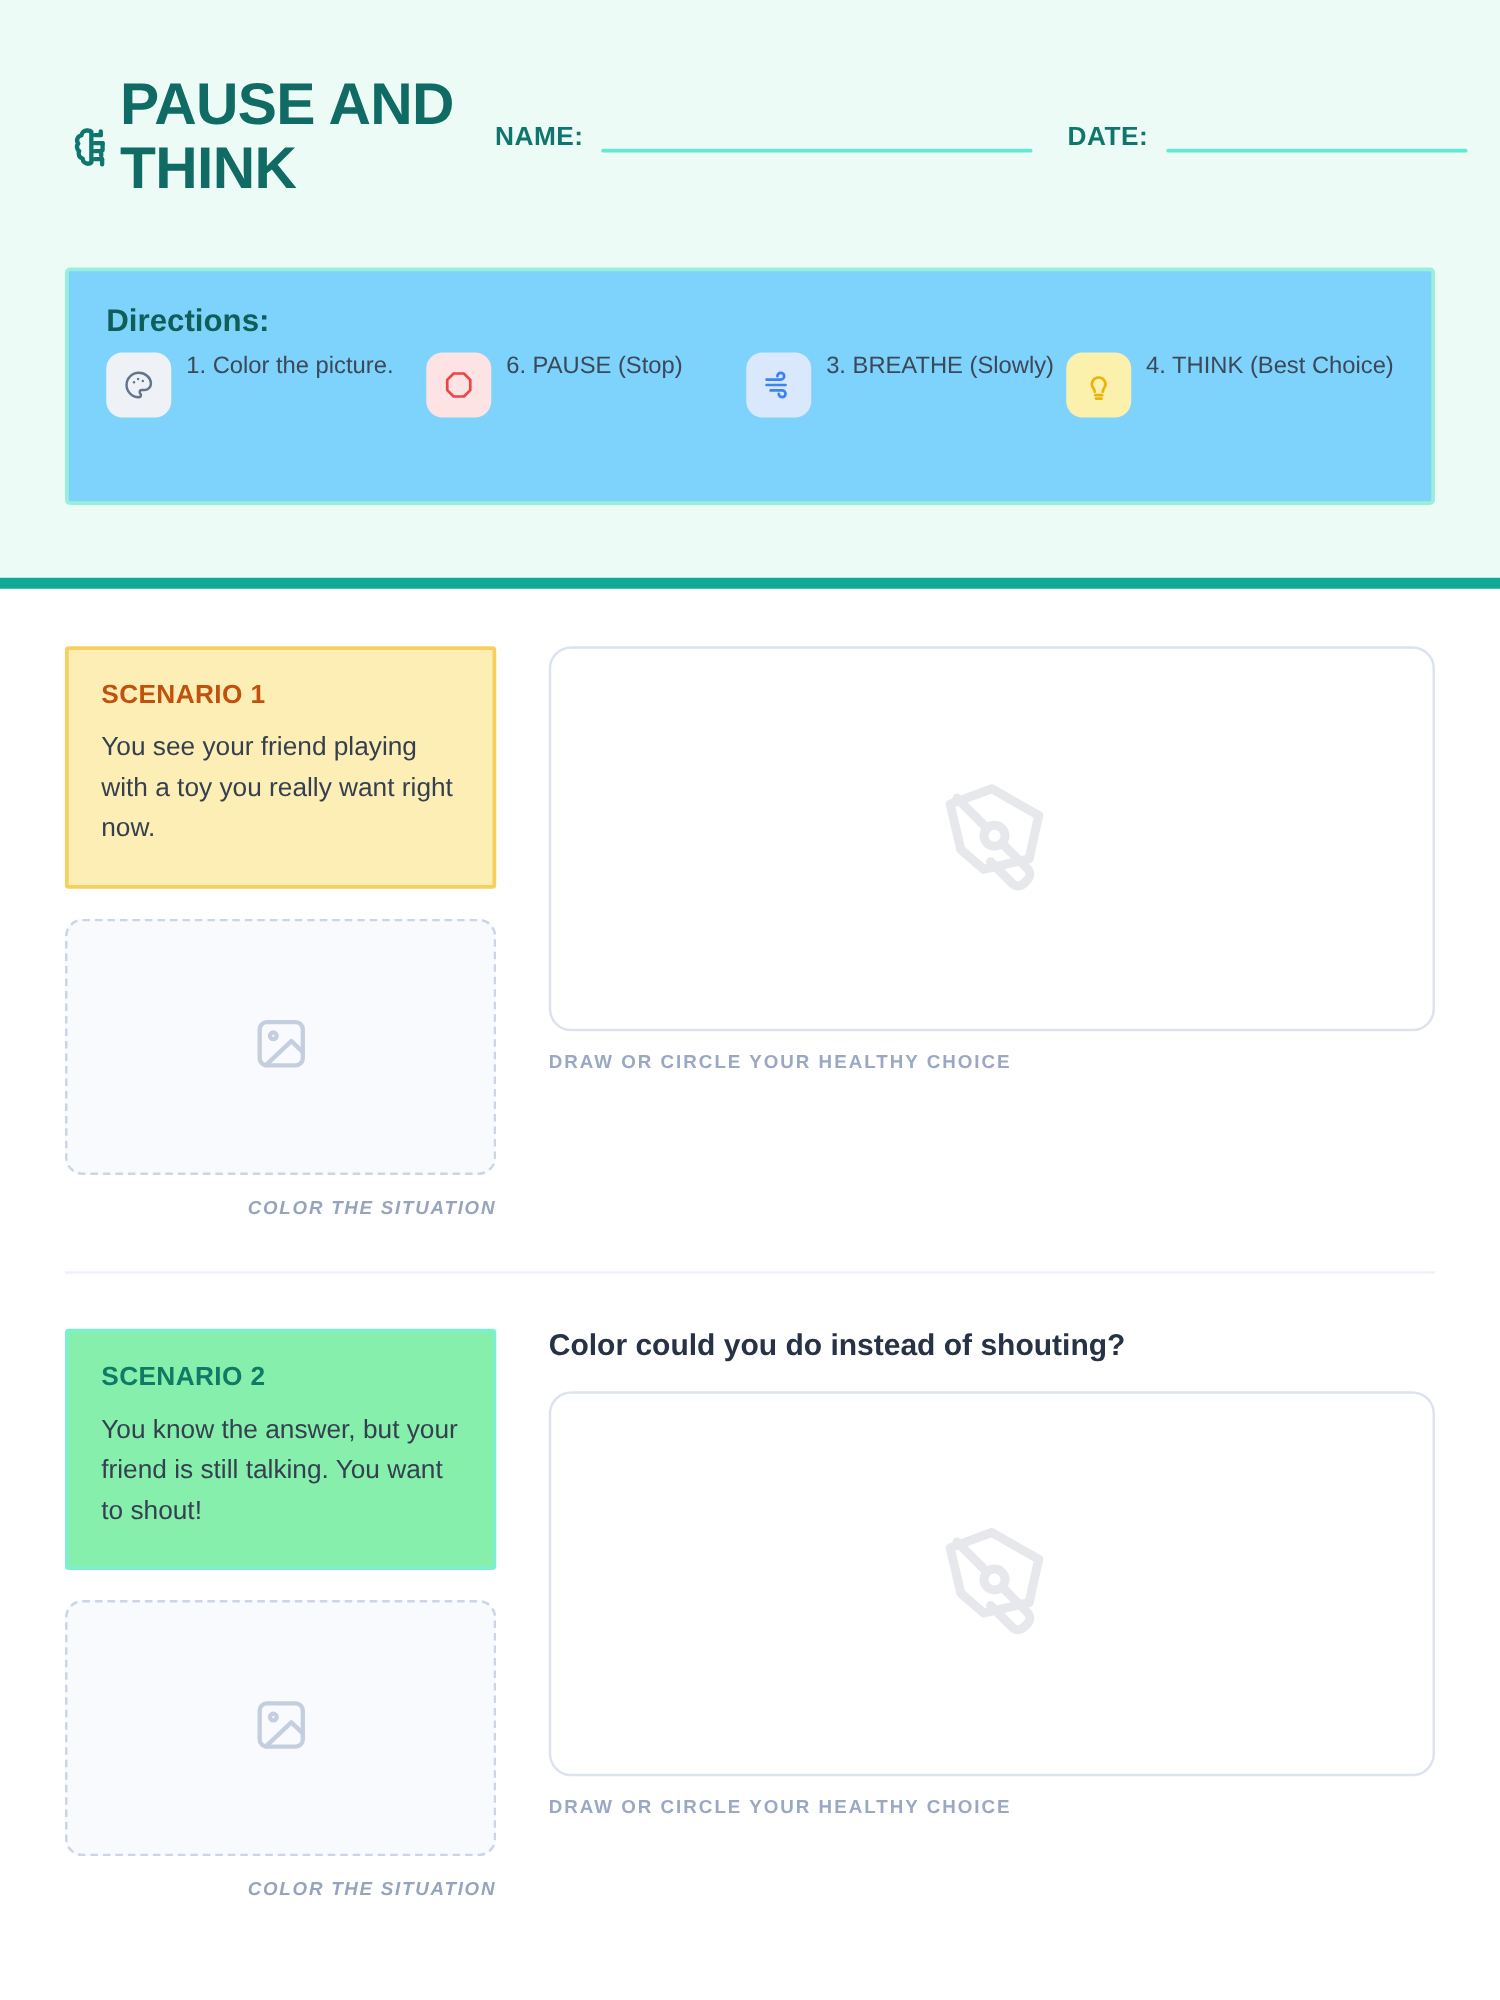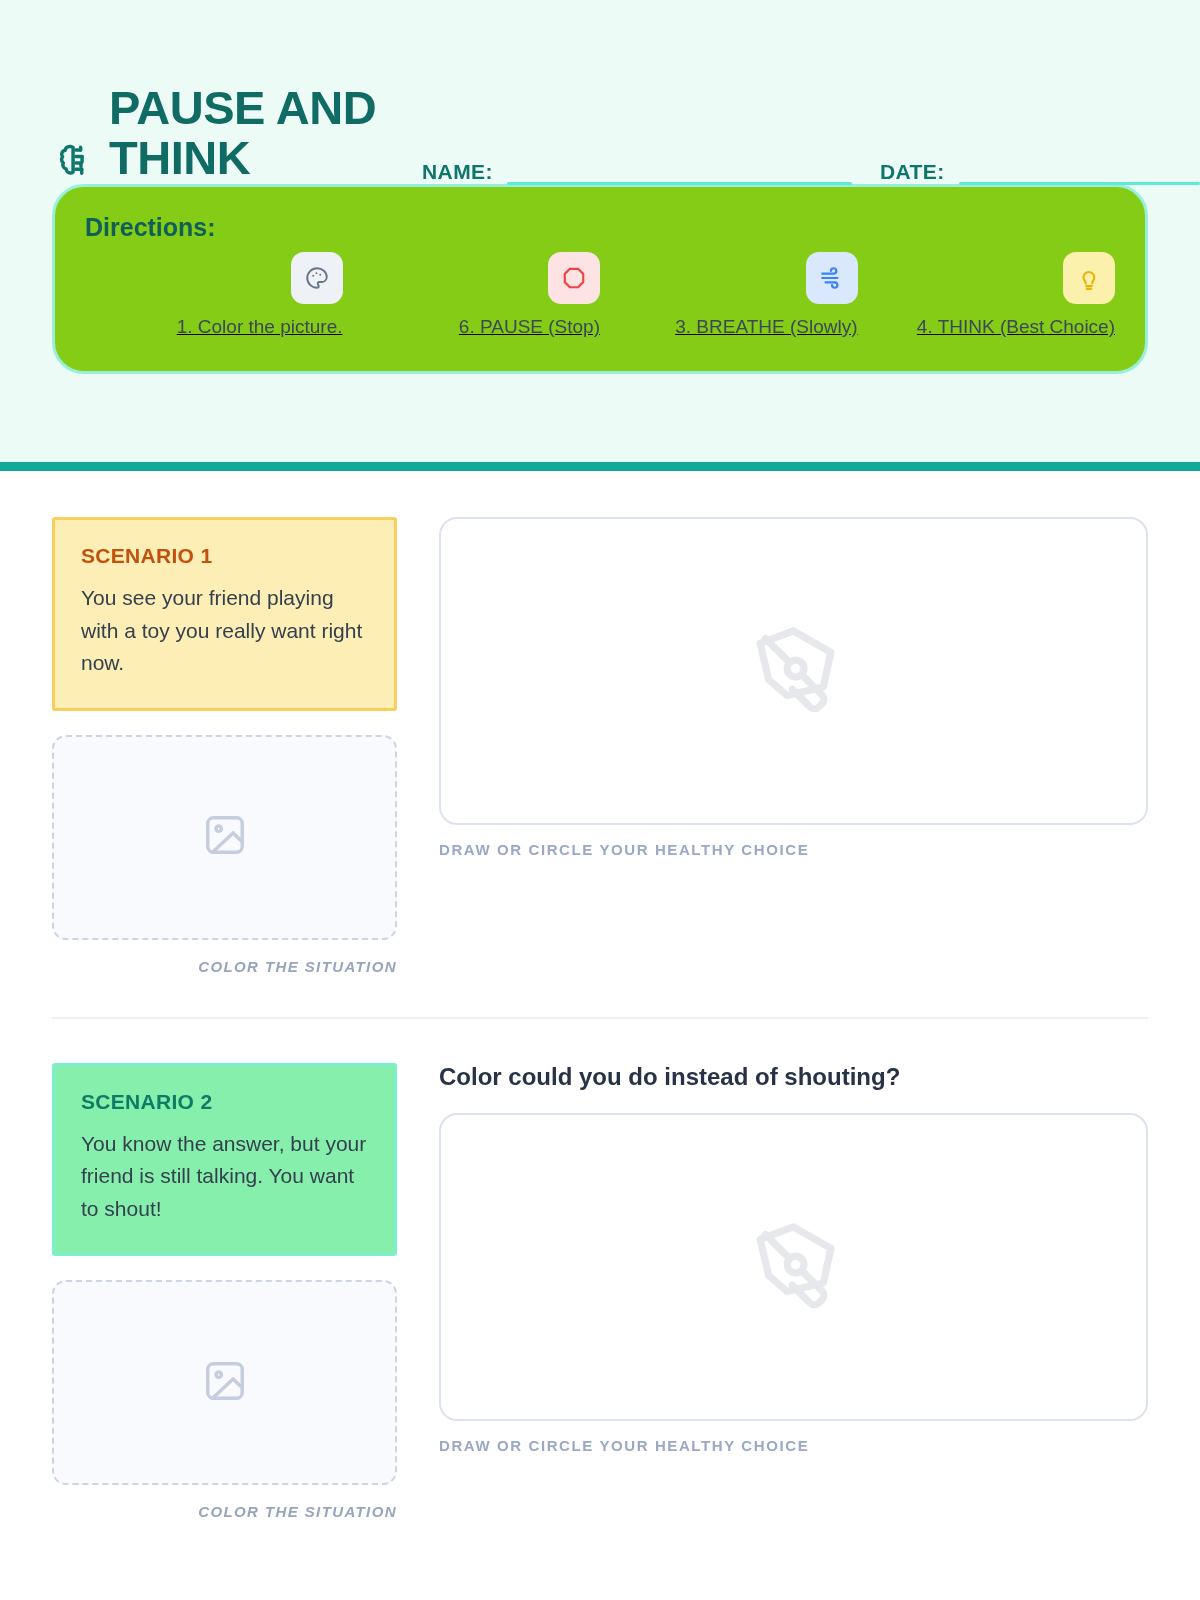--- a/index.html
+++ b/index.html
@@ -23,22 +23,22 @@
   
   .header {
     background: #edfbf6;
     padding: 44px 52px 0 52px;
     height: 462px;
     position: relative;
   }
 
   .title-row {
     display: flex;
-    align-items: flex-end;
-    gap: 13px;
+    align-items: flex-start;
+    gap: 0;
     height: 140px;
   }
 
   .brain-icon {
     width: 44px;
     height: 44px;
     margin-top: 54px;
     flex: 0 0 auto;
     color: #0f766e;
   }
@@ -82,47 +82,47 @@
     flex: 1 1 auto;
     height: 3px;
     background: #5eead4;
     border-radius: 2px;
     position: relative;
     top: 6px;
   }
 
   
   .directions {
-    background: #84cc16;
+    margin-top: 30px;
+    background: #7dd3fc;
     border: 3px solid #99f0da;
-    border-radius: 32px;
+    border-radius: 4px;
     padding: 26px 30px 30px 30px;
     height: 190px;
   }
 
   .directions-title {
     font-size: 25px;
     font-weight: 700;
     color: #0f5e57;
     margin-bottom: 6px;
   }
 
   .steps {
     display: flex;
     align-items: flex-start;
     margin-top: 10px;
   }
 
   .step {
     flex: 1 1 0;
     display: flex;
-    flex-direction: column;
-    align-items: flex-end;
+    flex-direction: row;
+    align-items: flex-start;
     gap: 12px;
-    text-decoration: underline;
   }
 
   .step-icon {
     width: 52px;
     height: 52px;
     border-radius: 13px;
     display: flex;
     align-items: center;
     justify-content: center;
   }

